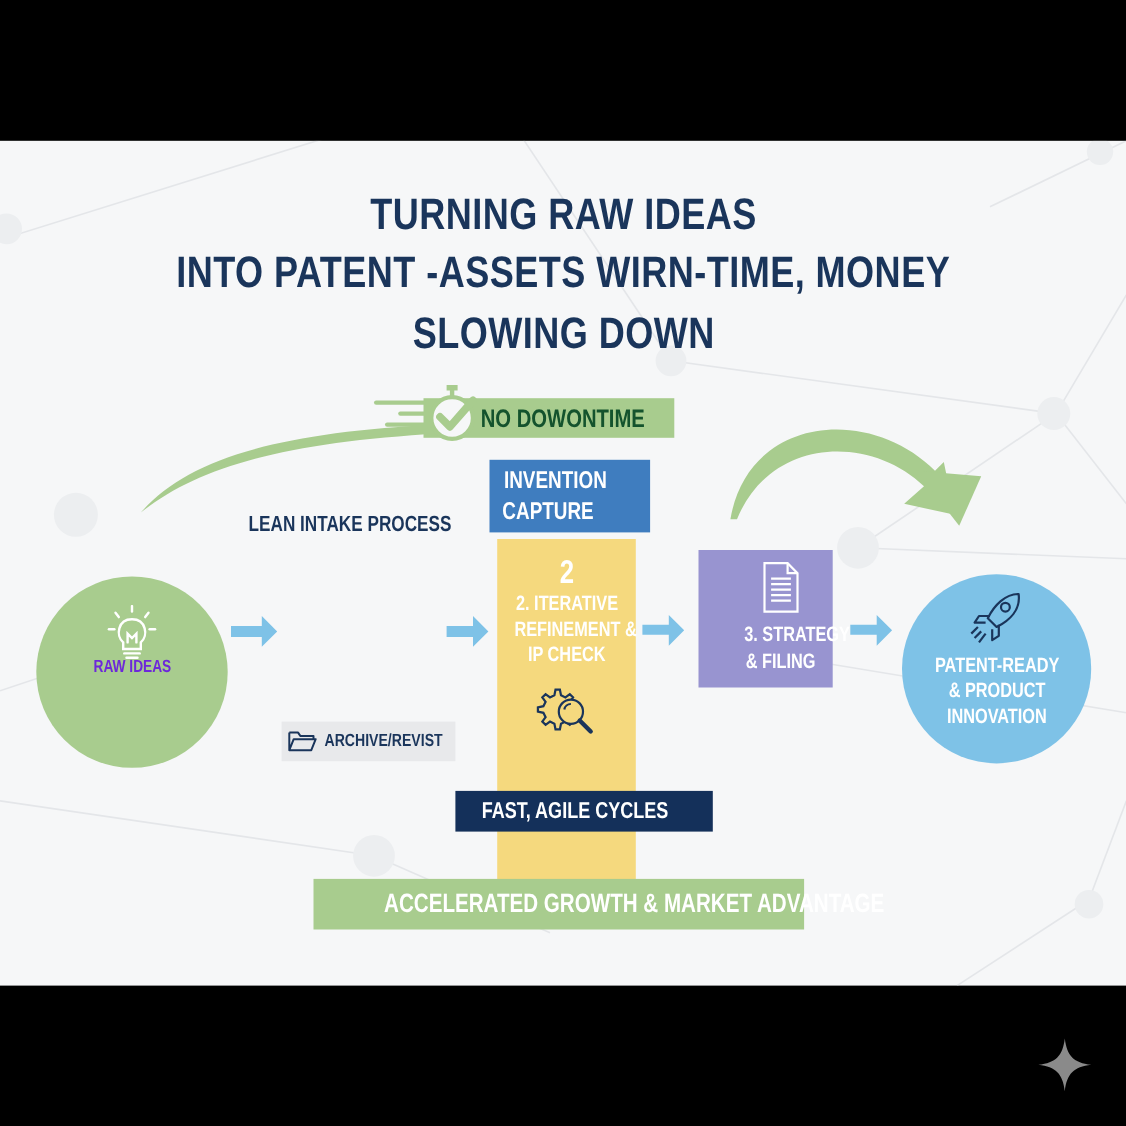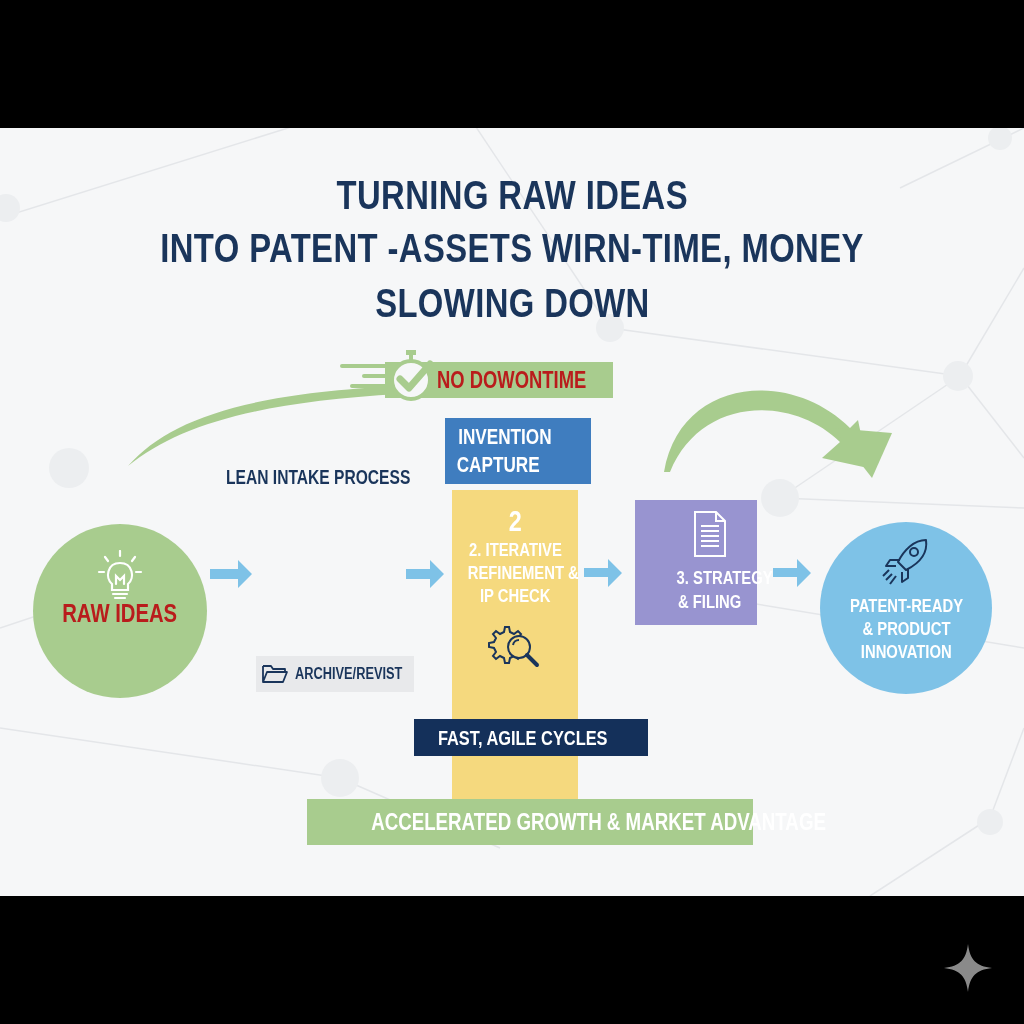--- a/index.html
+++ b/index.html
@@ -12,36 +12,36 @@
   .bg-net { position: absolute; left: 0; top: 0; width: 1024px; height: 768px; }
   .abs { position: absolute; }
   .cond { display: inline-block; transform: scaleX(0.78); transform-origin: center; white-space: nowrap; }
   .title {
     left: 0; width: 1024px; text-align: center; color: #1a355b;
     font-weight: bold; font-size: 40px; line-height: 54px; letter-spacing: 0.5px;
   }
   .title .cond { transform: scaleX(0.82); }
   .no-down {
     left: 385px; top: 234px; width: 228px; height: 36px; background: #a8cc8e;
-    color: #b91c1c; font-weight: bold; font-size: 23px; line-height: 36px; text-align: left;
+    color: #14532d; font-weight: bold; font-size: 23px; line-height: 36px; text-align: left;
     padding-left: 52px;
   }
   .no-down .cond { transform-origin: left center; transform: scaleX(0.8); }
   .lean-label {
     left: 200px; top: 338px; width: 210px; text-align: right; color: #1a355b;
     font-weight: bold; font-size: 20px;
   }
   .inv-cap {
     left: 445px; top: 290px; width: 146px; height: 66px; background: #3f7dbf;
     color: #fff; font-weight: bold; font-size: 22px; line-height: 28px; text-align: center;
     padding-top: 5px; display: flex; flex-direction: column; align-items: flex-start;
   }
   .raw-circle {
     left: 33px; top: 396px; width: 174px; height: 174px; border-radius: 50%;
-    background: #a8cc8e; color: #b91c1c; font-weight: bold; font-size: 26px;
+    background: #a8cc8e; color: #6d28d9; font-weight: bold; font-size: 16px;
   }
   .box1 {
     left: 263px; top: 386px; width: 140px; height: 108px; background: #7ec2e7;
     color: #fff; font-weight: bold; font-size: 19px; line-height: 24px; text-align: center;
   }
   .box2 {
     left: 452px; top: 362px; width: 126px; height: 318px; background: #f5d97e;
     color: #fff; font-weight: bold; text-align: center;
   }
   .box3 {
@@ -56,21 +56,21 @@
     left: 256px; top: 528px; width: 158px; height: 36px; background: #e8e9eb;
     color: #1a355b; font-weight: bold; font-size: 16px; line-height: 36px;
     display: flex; align-items: center; padding-left: 5px;
   }
   .fast {
     left: 414px; top: 591px; width: 234px; height: 37px; background: #14305a;
     color: #fff; font-weight: bold; font-size: 21px; line-height: 37px; text-align: left;
   }
   .accel {
     left: 285px; top: 671px; width: 446px; height: 46px; background: #a8cc8e;
-    color: #fff; font-weight: bold; font-size: 24px; line-height: 46px; text-align: center; margin-left: 22px;
+    color: #fff; font-weight: bold; font-size: 24px; line-height: 46px; text-align: center;
   }
   .arrow { position: absolute; }
   .sparkle { position: absolute; left: 942px; top: 942px; width: 52px; height: 52px; }
 </style>
 </head>
 <body>
 
 <div class="canvas">
 
   <svg class="bg-net" viewBox="0 0 1024 768">

